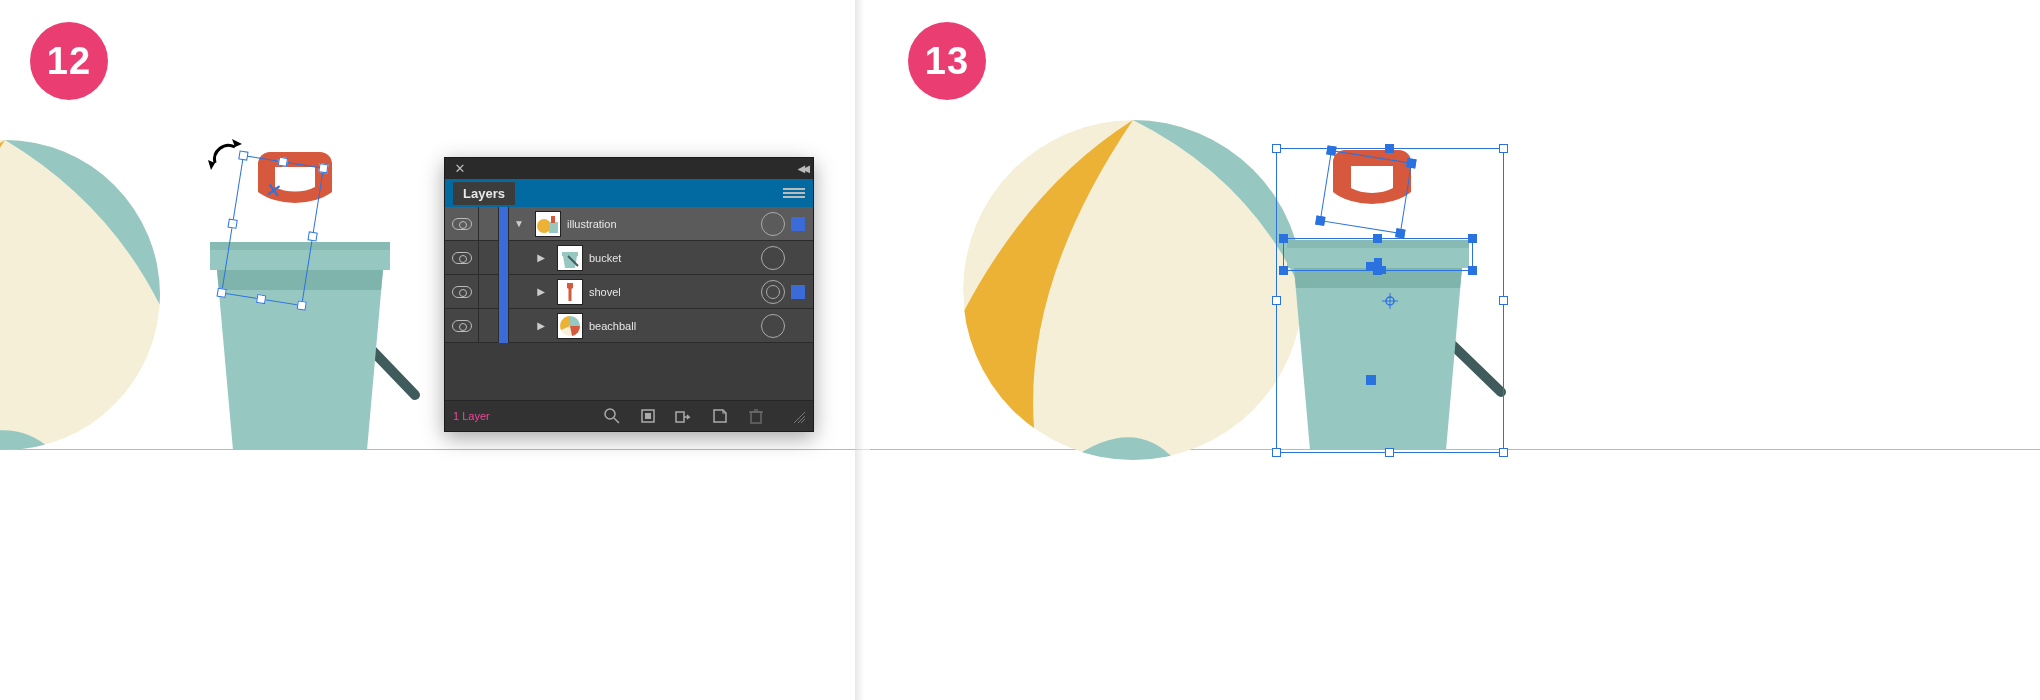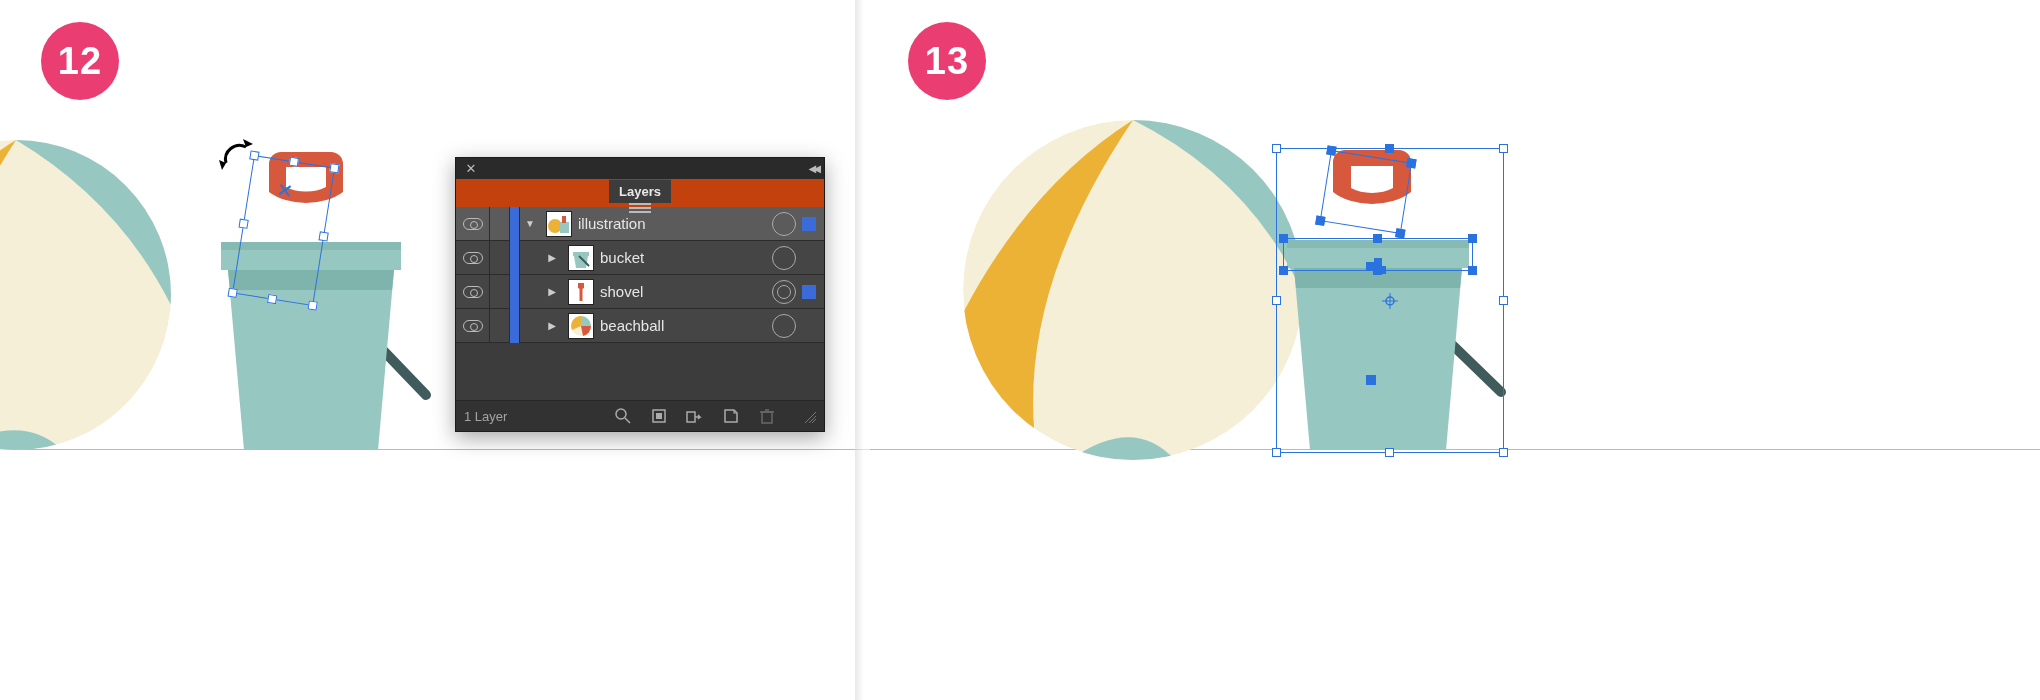--- a/index.html
+++ b/index.html
@@ -11,21 +11,21 @@
     overflow: hidden;
     position: relative;
   }
   
   .half {
     position: absolute;
     top: 0;
     height: 700px;
     background: #fff;
   }
-  .half.left { left: 11px; width: 991px; }
+  .half.left { left: 0; width: 991px; }
   .half.right { left: 878px; width: 1170px; }
   .divider {
     position: absolute;
     left: 855px;
     top: 0;
     width: 15px;
     height: 700px;
     background: linear-gradient(to right,#d5d5d5,#ffffff 60%);
     opacity:.55;
   }
@@ -75,25 +75,24 @@
   .panel-top {
     height: 21px;
     background: #2a2a2a;
     display:flex; align-items:center; justify-content:space-between;
     padding:0 6px;
   }
   .panel-top .close { width:18px;height:18px;display:flex;align-items:center;justify-content:center;color:#bbb;font-size:13px; }
   .panel-top .collapse { color:#bbb;font-size:10px;letter-spacing:-3px; }
   .panel-tabbar {
     height:28px;
-    background:#c2410c;
+    background:#0369a1;
     display:flex;align-items:center;
     padding:0 8px;
     justify-content:space-between;
-    flex-direction:column;
   }
   .panel-tab {
     padding:4px 10px;
     background:#3c3c3c;
     color:#e8e8e8;
     font-weight:600;
     border-top:1px solid #555;
     font-size:13px;
   }
   .panel-menu { width:22px;height:16px;display:flex;flex-direction:column;gap:2px;justify-content:center; }
@@ -119,35 +118,35 @@
   .layer-row .indent {
     height:34px;border-right:1px solid #2b2b2b00;
   }
   .layer-row .disclosure {
     width:20px;height:20px;display:flex;align-items:center;justify-content:center;color:#ccc;font-size:10px;
   }
   .layer-row .thumb {
     width:26px;height:26px;background:#fff;border:1px solid #222;margin:0 6px;flex:none;
     display:flex;align-items:center;justify-content:center;overflow:hidden;
   }
-  .layer-row .lbl { flex:1;color:#e6e6e6;font-size:15px; }
+  .layer-row .lbl { flex:1;color:#e6e6e6;font-size:11px; }
   .layer-row .target {
     width:24px;height:24px;border:1.5px solid #aaa;border-radius:50%;margin:0 6px;flex:none;
     display:flex;align-items:center;justify-content:center;
   }
   .layer-row .target.inner::after{content:"";width:12px;height:12px;border:1.5px solid #aaa;border-radius:50%;}
   .layer-row .selbox {
     width:14px;height:14px;margin-right:8px;flex:none;
   }
   .layer-row .selbox.on { background:#3a6bd9; }
   .panel-empty { height:58px;background:#3c3c3c;border-bottom:1px solid #262626; }
   .panel-footer {
     height:30px;background:#323232;display:flex;align-items:center;justify-content:space-between;padding:0 8px;
   }
-  .panel-footer .count{color:#a3a3a3;font-size:13px;}
+  .panel-footer .count{color:#ec4899;font-size:11px;}
   .panel-footer .icons{display:flex;gap:18px;align-items:center;color:#9a9a9a;}
   .panel-footer .ico{width:18px;height:18px;display:flex;align-items:center;justify-content:center;}
 
   
   .eye {
     width:20px;height:12px;border:1.5px solid #bbb;border-radius:60% 60% 60% 60%/100% 100% 100% 100%;
     position:relative;
   }
   .eye::after{content:"";position:absolute;left:6px;top:2px;width:6px;height:6px;border:1.5px solid #bbb;border-radius:50%;}
 

